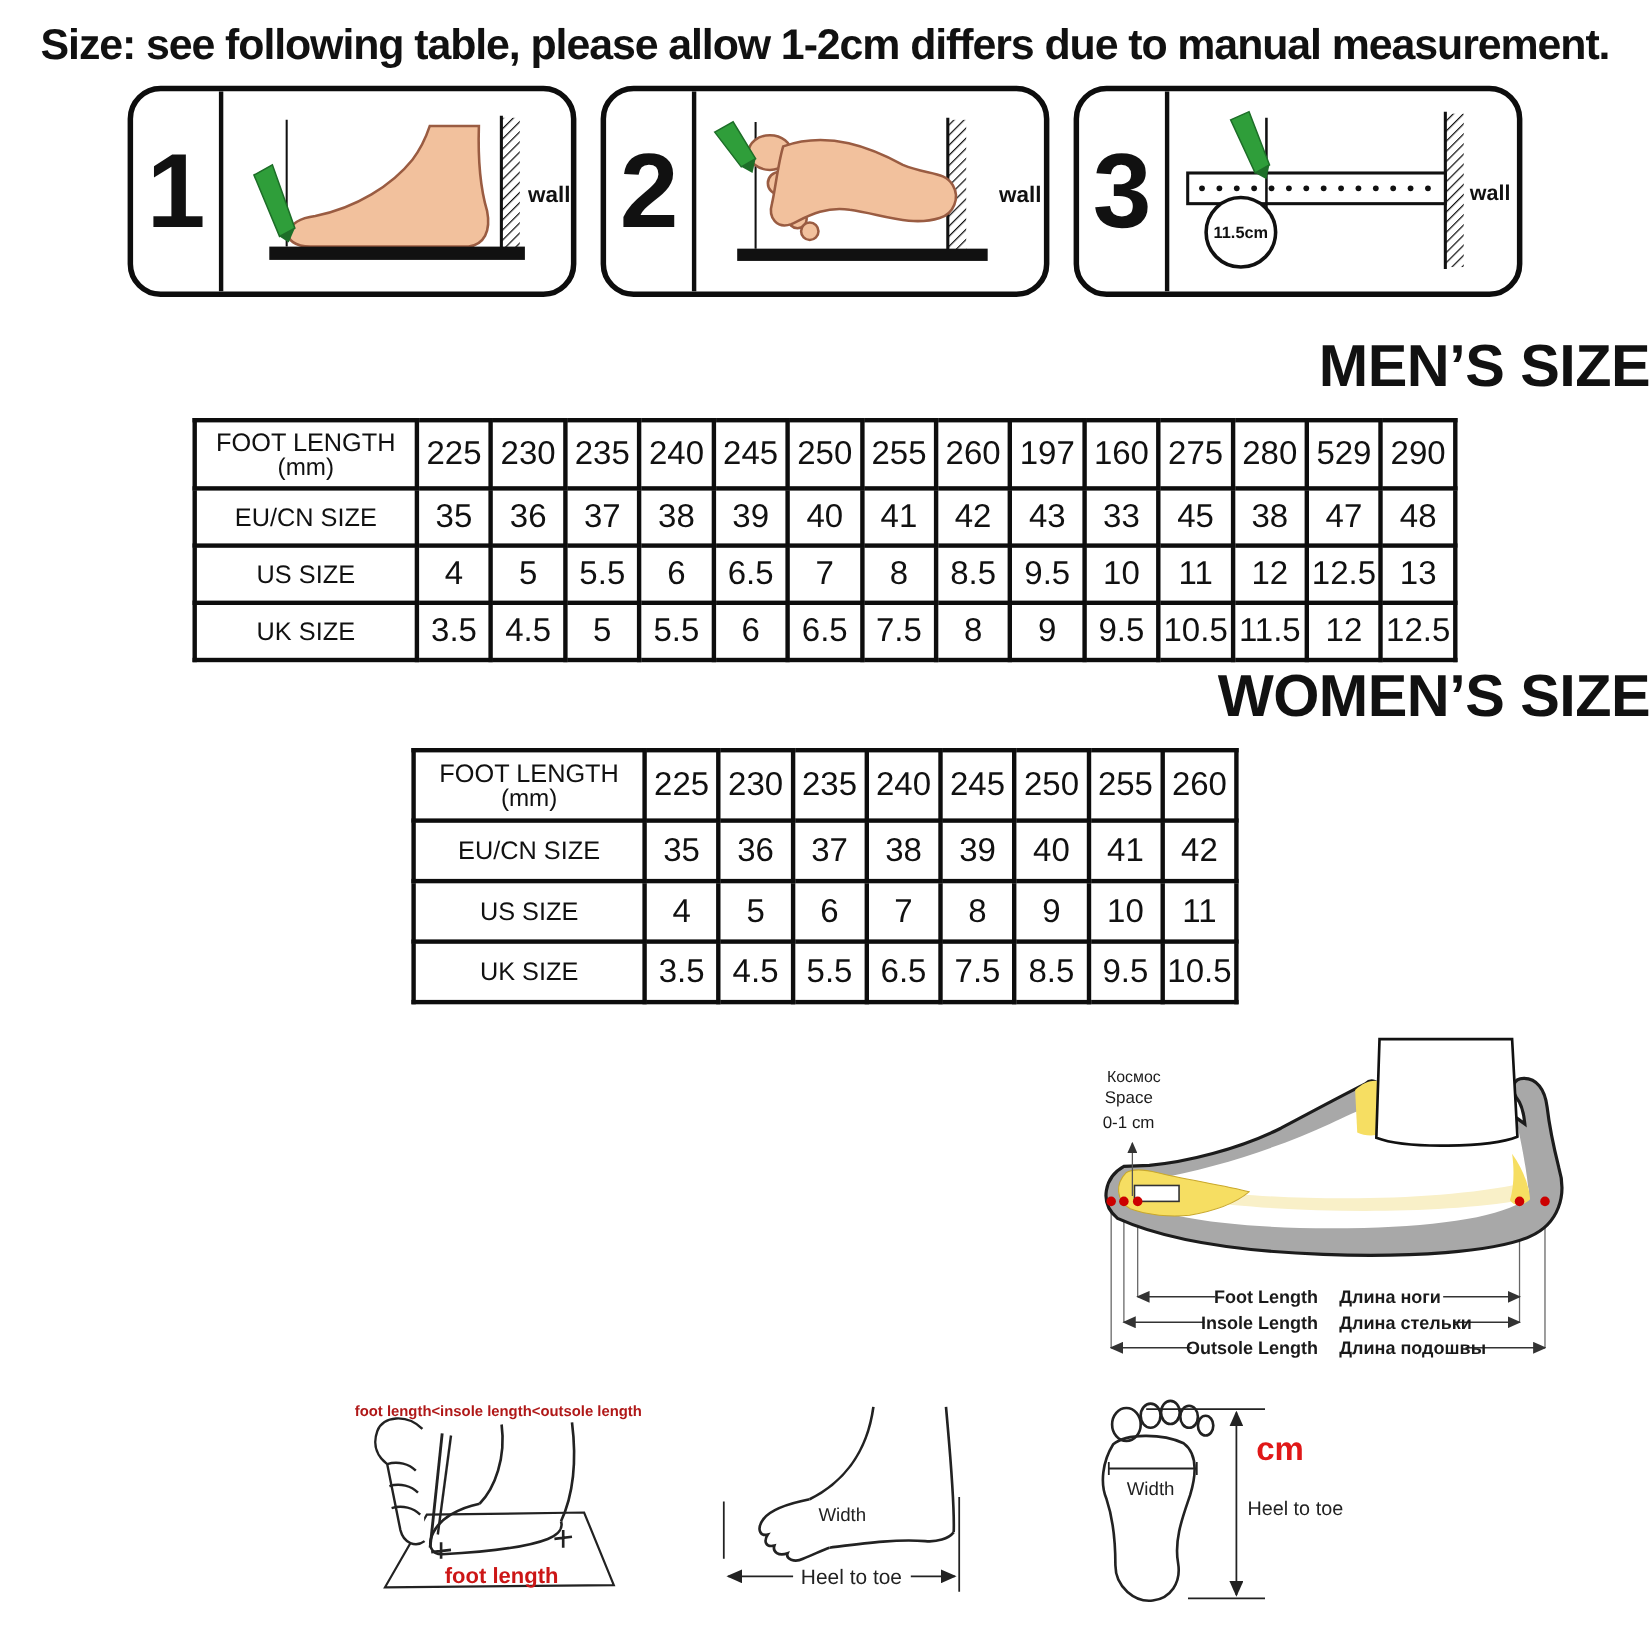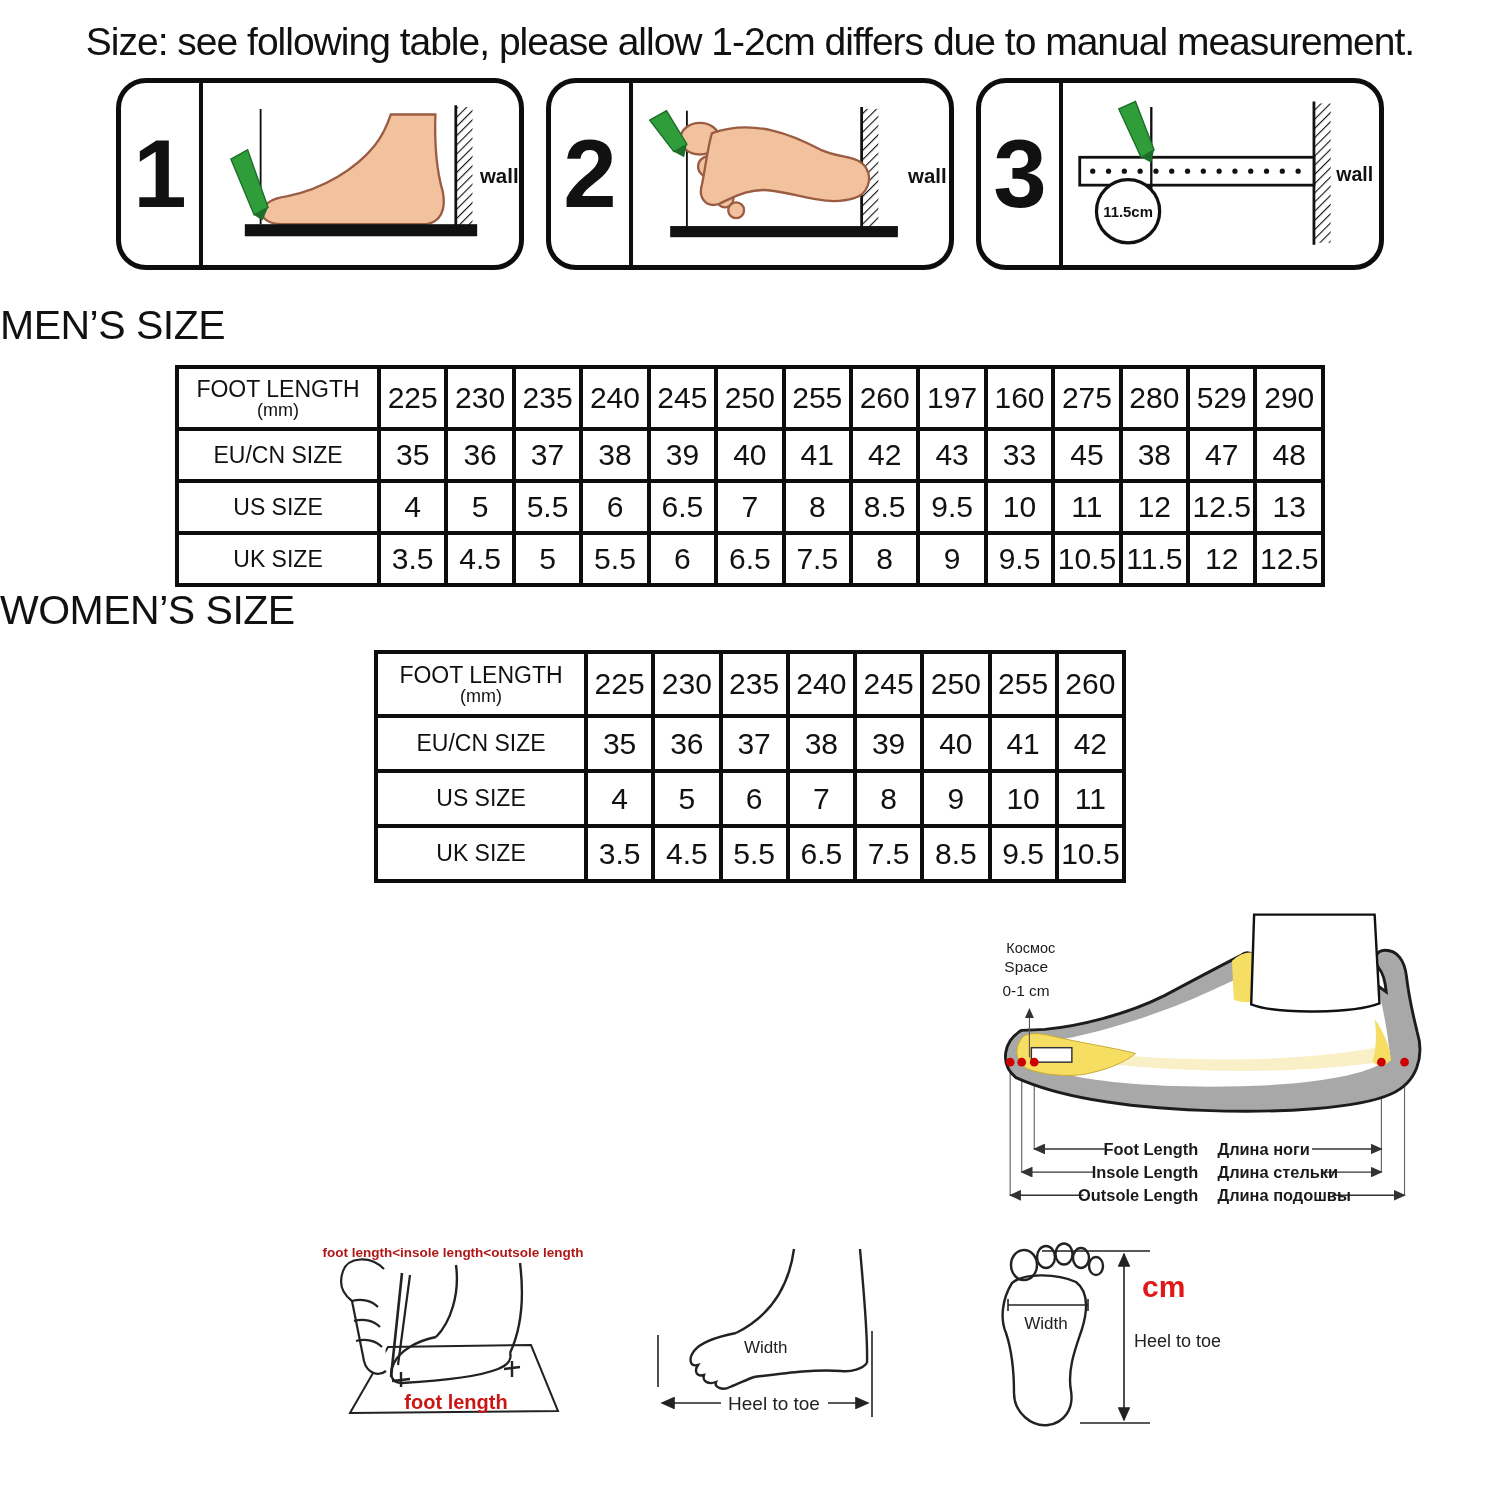--- a/index.html
+++ b/index.html
@@ -1,44 +1,44 @@
 <!DOCTYPE html>
 <html><head>
 <meta charset="utf-8">
 <style>
   html,body{margin:0;padding:0;}
   body{
     width:1500px;height:1500px;background:#fff;color:#111;
     font-family:"Liberation Sans",sans-serif;overflow:hidden;position:relative;
   }
   .page-title{
-    text-align:center;font-size:39px;font-weight:400;letter-spacing:-1px;
+    text-align:center;font-size:39px;font-weight:700;letter-spacing:-1px;
     margin-top:20px;white-space:nowrap;
   }
   
   .panels{display:flex;gap:22px;width:1268px;margin:14px auto 0;}
   .panel{flex:1;height:182px;border:5px solid #0d0d0d;border-radius:30px;
     display:flex;overflow:hidden;background:#fff;}
   .panel-num{width:78px;border-right:4px solid #0d0d0d;display:flex;
     align-items:center;justify-content:center;font-size:96px;font-weight:800;}
   .panel-art{flex:1;}
   .panel-art svg{width:100%;height:100%;}
   svg{display:block;}
   svg text{font-family:"Liberation Sans","DejaVu Sans",sans-serif;}
   
-  .section-heading{text-align:left;font-size:41px;font-weight:400;letter-spacing:-0.5px;}
+  .section-heading{text-align:right;font-size:54px;font-weight:700;letter-spacing:-0.5px;}
   .mens-heading{margin-top:32px;}
   .womens-heading{}
   
   table.size-table{border-collapse:collapse;margin:16px auto 0;table-layout:fixed;background:#fff;}
   .size-table th,.size-table td{border:4px solid #0d0d0d;text-align:center;vertical-align:middle;padding:0;}
   .size-table td{font-size:30px;font-weight:400;}
   .size-table th{font-weight:400;}
   .rh-main{font-size:23px;line-height:1.05;}
-  .rh-sub{font-size:18px;line-height:1.0;}
+  .rh-sub{font-size:22px;line-height:1.0;}
   .mens-table{width:1150px;}
   .mens-table th{width:198px;}
   .mens-table tr{height:52px;}
   .mens-table tr:first-child{height:62px;}
   .womens-table{width:752px;}
   .womens-table th{width:206px;}
   .womens-table tr{height:55px;}
   .womens-table tr:first-child{height:64px;}
   
   .shoe-wrap{margin-top:22px;display:flex;justify-content:flex-end;}

